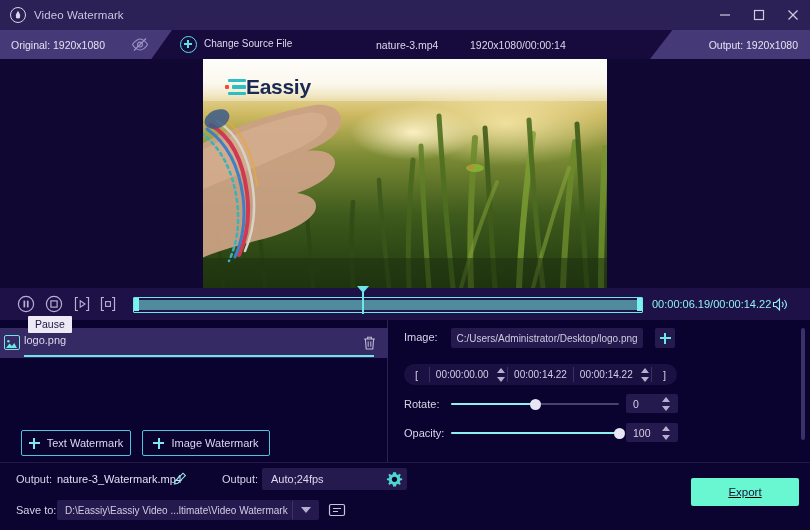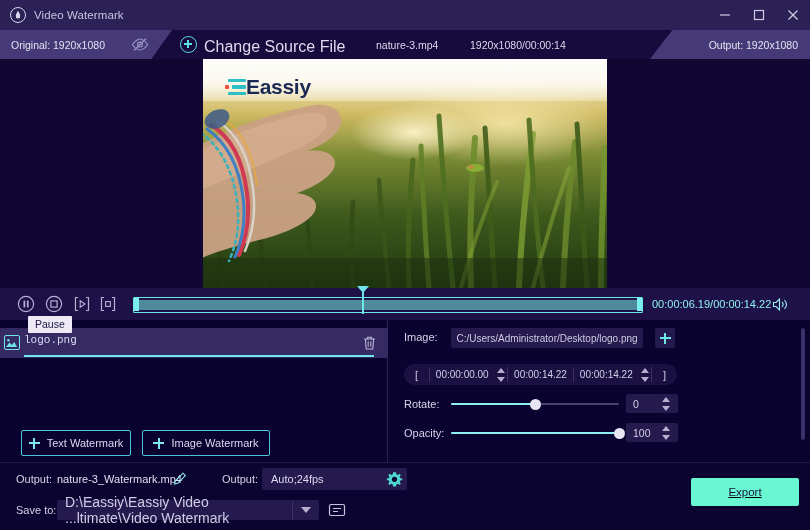--- a/index.html
+++ b/index.html
@@ -66,21 +66,21 @@
   .plus-circle {
     position: absolute; left: 180px; top: 6px; width: 17px; height: 17px;
     border: 1.6px solid #5ce3e0; border-radius: 50%;
   }
   .plus-circle::before, .plus-circle::after {
     content: ""; position: absolute; background: #5ce3e0;
   }
   .plus-circle::before { left: 3px; top: 6.2px; width: 7.5px; height: 1.6px; }
   .plus-circle::after  { left: 6.2px; top: 3px; width: 1.6px; height: 7.5px; }
   .change-src {
-    position: absolute; left: 204px; top: 8px; font-size: 16px; color: #dedaee;
+    position: absolute; left: 204px; top: 8px; font-size: 10px; color: #dedaee;
   }
   .file-name { position: absolute; left: 376px; top: 9px; font-size: 10.5px; color: #dcd8ec; }
   .file-meta { position: absolute; left: 470px; top: 9px; font-size: 10.5px; color: #dcd8ec; }
 
   
   .preview-area {
     position: absolute; left: 0; top: 59px; width: 810px; height: 229px;
     background: #100733;
   }
   .video {
@@ -142,21 +142,21 @@
     content: ""; position: absolute; left: -5px; top: -6px;
     border-left: 6px solid transparent; border-right: 6px solid transparent;
     border-top: 7px solid #6fe6e6;
   }
   .time-text { position: absolute; left: 652px; top: 10px; font-size: 11px; color: #8ff0ef; white-space: nowrap; }
   .vol-icon { position: absolute; left: 772px; top: 9px; width: 17px; height: 15px; color: #9aeef0; }
 
   
   .leftpanel {
     position: absolute; left: 0; top: 320px; width: 388px; height: 142px;
-    background: #0a0330; border-right: 1px solid #2a2052; font-family: Liberation Mono, monospace;
+    background: #0a0330; border-right: 1px solid #2a2052;
   }
   .wm-item {
     position: absolute; left: 0; top: 8px; width: 388px; height: 30px;
     background: #352a63;
   }
   .wm-img-icon {
     position: absolute; left: 4px; top: 7px; width: 16px; height: 15px;
     border: 1.4px solid #6fe6e6; border-radius: 2px; color: #6fe6e6;
   }
   .wm-name { position: absolute; left: 24px; top: 6px; font-size: 11px; color: #ddd9ee; }
@@ -256,21 +256,21 @@
     position: absolute; left: 262px; top: 468px; width: 145px; height: 22px;
     background: #241a4d; border-radius: 2px; display: flex; align-items: center;
   }
   .fmt-box span { font-size: 11px; color: #ddd8ef; margin-left: 9px; }
   .gear { position: absolute; left: 386px; top: 471px; width: 17px; height: 17px; color: #4fd6d0; }
   .save-lbl { position: absolute; left: 16px; top: 504px; font-size: 11px; color: #d6d2e8; }
   .save-box {
     position: absolute; left: 57px; top: 500px; width: 235px; height: 20px;
     background: #241a4d; border-radius: 2px; display: flex; align-items: center;
   }
-  .save-box span { font-size: 14px; color: #d1cce6; margin-left: 8px; }
+  .save-box span { font-size: 10px; color: #d1cce6; margin-left: 8px; }
   .save-drop {
     position: absolute; left: 292px; top: 500px; width: 27px; height: 20px;
     background: #241a4d; border-left: 1px solid #3b3166; border-radius: 0 2px 2px 0;
     display: flex; align-items: center; justify-content: center;
   }
   .caret { width: 0; height: 0; border-left: 5px solid transparent; border-right: 5px solid transparent; border-top: 6px solid #b6afd0; }
   .folder-btn { position: absolute; left: 328px; top: 501px; width: 18px; height: 17px; color: #c9c4dd; }
   .export-btn {
     position: absolute; left: 691px; top: 478px; width: 108px; height: 28px;
     background: #69f7d2; border-radius: 2px;

